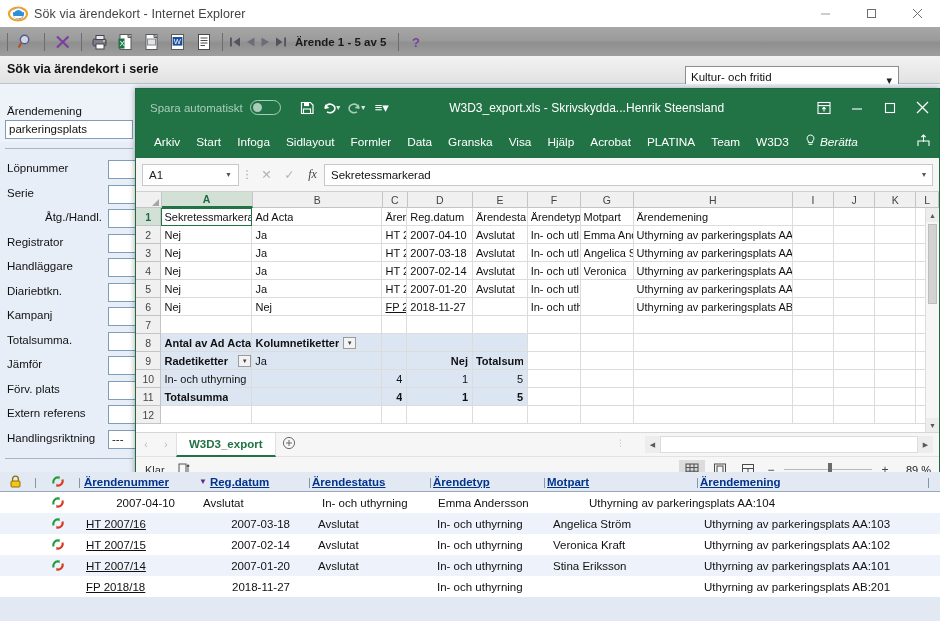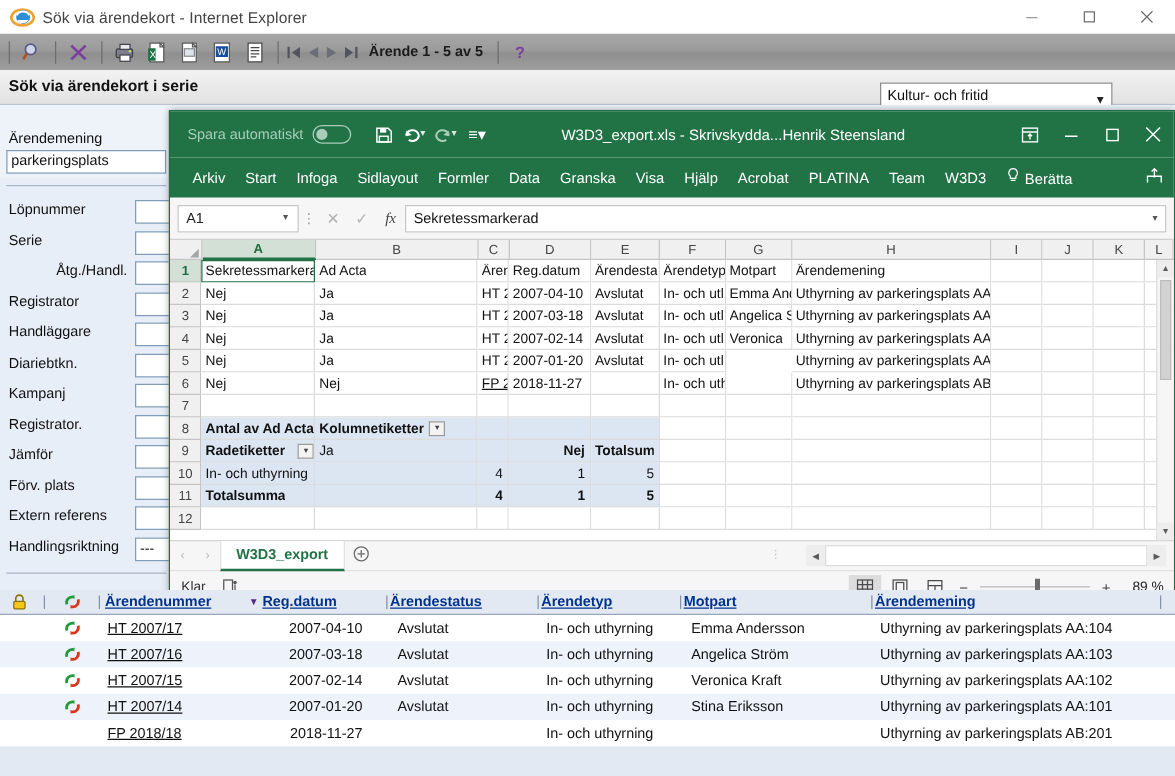--- a/index.html
+++ b/index.html
@@ -38,21 +38,21 @@
 
   .ie-subheader {
     position:absolute; left:0; top:56px; width:940px; height:28px;
     background:linear-gradient(to bottom,#f2f2f2 0%, #e2e2e2 100%);
     border-bottom:1px solid #b9c4cf;
   }
   .ie-subheader .stitle {
     position:absolute; left:7px; top:6px; font-size:12.5px; font-weight:bold; color:#111;
   }
   .org-select {
-    position:absolute; left:704px; top:66px; width:186px; height:22px;
+    position:absolute; left:685px; top:66px; width:214px; height:22px;
     background:#fff; border:1px solid #8d8d8d; font-size:11.5px; color:#111;
     padding-left:5px; line-height:20px;
   }
   .org-select .chev { position:absolute; right:6px; top:3px; font-size:11px; color:#222; }
 
   
   .form-pane {
     position:absolute; left:0; top:84px; width:940px; height:388px;
     background:#e8eef7;
   }
@@ -92,21 +92,21 @@
   .xl-user { position:absolute; left:490px; font-size:12px; color:#fff; white-space:nowrap; }
   .xl-right { margin-left:auto; display:flex; align-items:center; }
   .xl-rbtn { width:33px; height:37px; display:flex; align-items:center; justify-content:center;
              color:#fff; font-size:12.5px; }
 
   .xl-ribbon {
     height:32px; background:#217346; display:flex; align-items:center; color:#fff;
     font-size:11.8px; padding-left:10px; position:relative;
   }
   .rb-tab { padding:0 8px; height:32px; display:flex; align-items:center; white-space:nowrap; }
-  .rb-tell { display:flex; align-items:flex-end; gap:4px; padding:0 8px; }
+  .rb-tell { display:flex; align-items:center; gap:4px; padding:0 8px;font-style:italic; }
   .rb-share { position:absolute; right:8px; top:8px; font-size:13px; }
 
   .xl-formula {
     height:34px; background:#f6f6f6; display:flex; align-items:center; padding:0 6px;
     border-bottom:1px solid #d0d0d0;
   }
   .namebox {
     width:97px; height:22px; background:#fff; border:1px solid #c8c8c8; font-size:11.5px;
     color:#222; display:flex; align-items:center; padding-left:6px; position:relative;
   }
@@ -339,21 +339,21 @@
         <div class="fld-label" style="left: 7px; top: 127px; margin-left: 38px;">Åtg./Handl.</div>
         <div class="fld-box" style="left: 108px; top: 125px; width: 32px;"><span></span></div>
         <div class="fld-label" style="left: 7px; top: 151.5px;">Registrator</div>
         <div class="fld-box" style="left: 108px; top: 149.5px; width: 32px;"><span></span></div>
         <div class="fld-label" style="left: 7px; top: 176px;">Handläggare</div>
         <div class="fld-box" style="left: 108px; top: 174px; width: 32px;"><span></span></div>
         <div class="fld-label" style="left: 7px; top: 200.5px;">Diariebtkn.</div>
         <div class="fld-box" style="left: 108px; top: 198.5px; width: 32px;"><span></span></div>
         <div class="fld-label" style="left: 7px; top: 225px;">Kampanj</div>
         <div class="fld-box" style="left: 108px; top: 223px; width: 32px;"><span></span></div>
-        <div class="fld-label" style="left: 7px; top: 249.5px;">Registrator.</div>
+        <div class="fld-label" style="left: 7px; top: 249.5px;">Totalsumma.</div>
         <div class="fld-box" style="left: 108px; top: 247.5px; width: 32px;"><span></span></div>
         <div class="fld-label" style="left: 7px; top: 274px;">Jämför</div>
         <div class="fld-box" style="left: 108px; top: 272px; width: 32px;"><span></span></div>
         <div class="fld-label" style="left: 7px; top: 298.5px;">Förv. plats</div>
         <div class="fld-box" style="left: 108px; top: 296.5px; width: 32px;"><span></span></div>
         <div class="fld-label" style="left: 7px; top: 323px;">Extern referens</div>
         <div class="fld-box" style="left: 108px; top: 321px; width: 32px;"><span></span></div>
         <div class="fld-label" style="left: 7px; top: 347.5px;">Handlingsriktning</div>
         <div class="fld-box" style="left: 108px; top: 345.5px; width: 32px;"><span>---</span></div>
       </div>
@@ -1088,23 +1088,20 @@
           <div class="c" style="width: 12px;"></div>
           <div class="c" style="width: 32px; justify-content: center;">
             <svg width="14" height="13" viewBox="0 0 14 13">
               <path d="M2.5 8.5 a4.6 4.6 0 0 1 5 -6" fill="none" stroke="#1f9c3c" stroke-width="2.2"></path>
               <path d="M8.6 1 L8.6 4.2 L5.8 2.6 z" fill="#1f9c3c"></path>
               <path d="M11.5 4.5 a4.6 4.6 0 0 1 -5 6" fill="none" stroke="#d9381e" stroke-width="2.2"></path>
               <path d="M5.4 12 L5.4 8.8 L8.2 10.4 z" fill="#d9381e"></path>
             </svg>
           </div>
           <div class="c" style="width: 10px;"></div>
-          <div class="c" style="width: 115px; padding-left: 2px;">
-            <span class="link">HT 2007/17</span>
-          </div>
           <div class="c" style="width: 105px; justify-content: flex-end; padding-right: 14px;">2007-04-10</div>
           <div class="c" style="width: 8px;"></div>
           <div class="c" style="width: 113px; padding-left: 6px;">Avslutat</div>
           <div class="c" style="width: 8px;"></div>
           <div class="c" style="width: 106px; padding-left: 4px;">In- och uthyrning</div>
           <div class="c" style="width: 8px;"></div>
           <div class="c" style="width: 145px; padding-left: 6px;">Emma Andersson</div>
           <div class="c" style="width: 8px;"></div>
           <div class="c" style="width: auto; padding-left: 4px; flex: 1 1 0%;">Uthyrning av parkeringsplats AA:104</div>
         </div>

